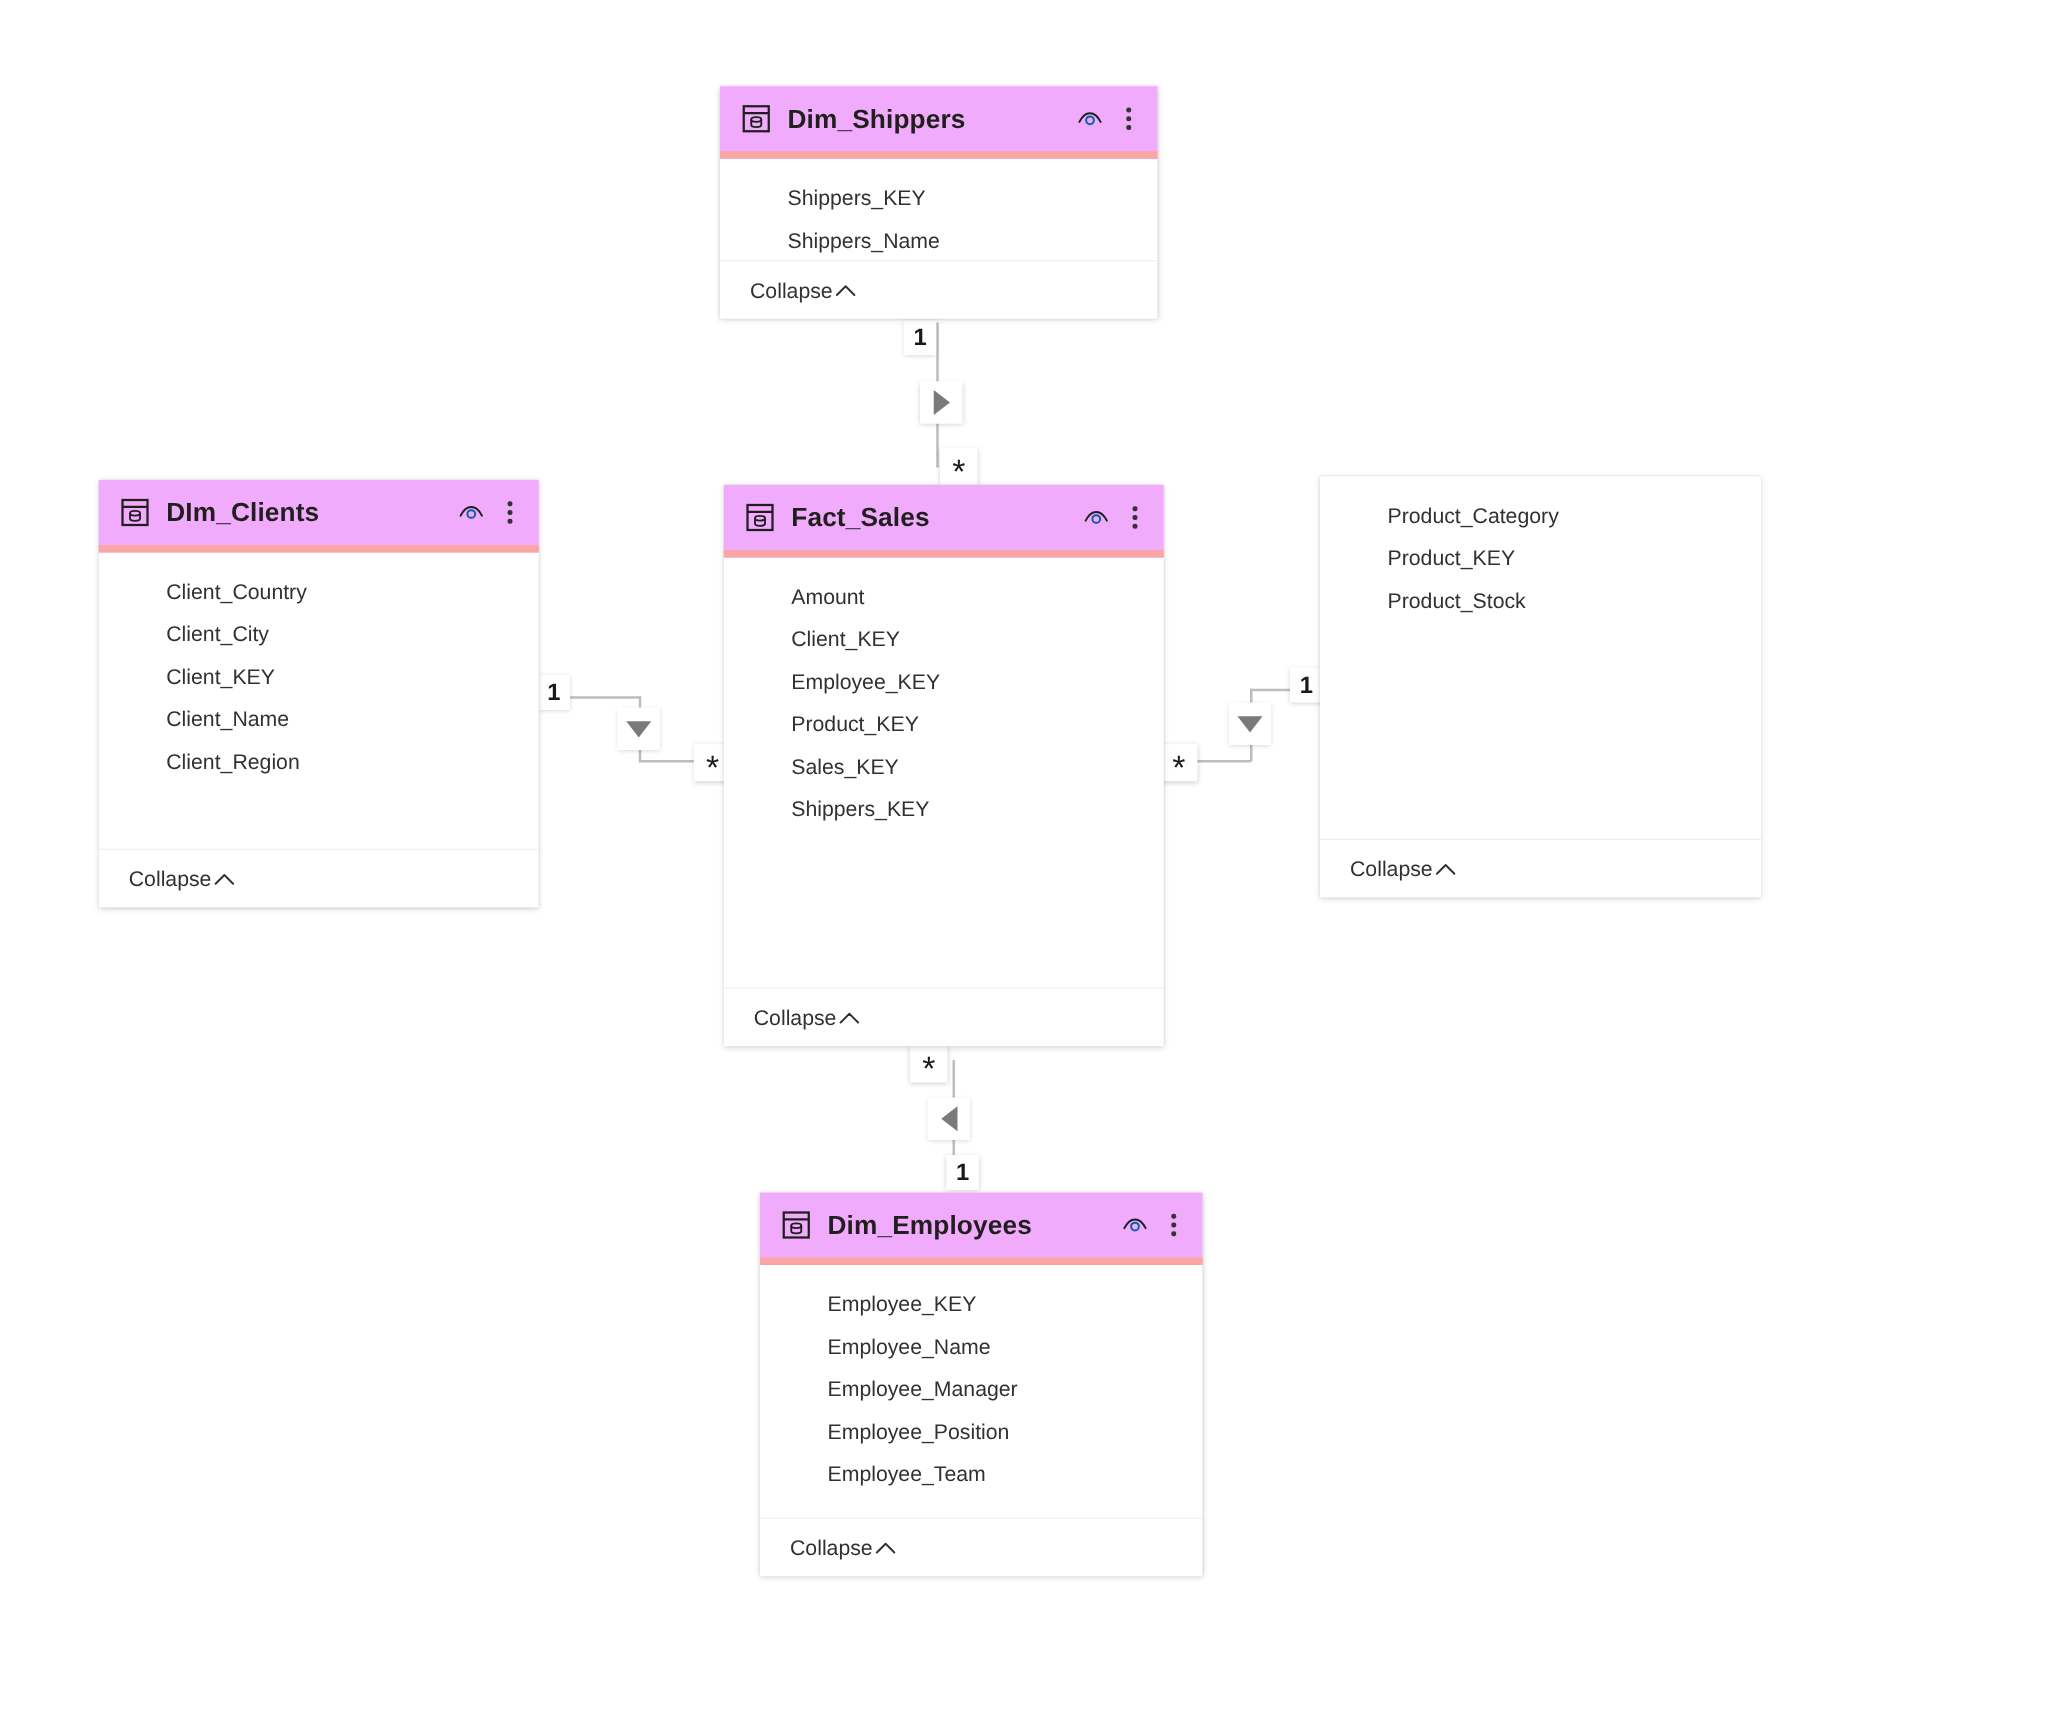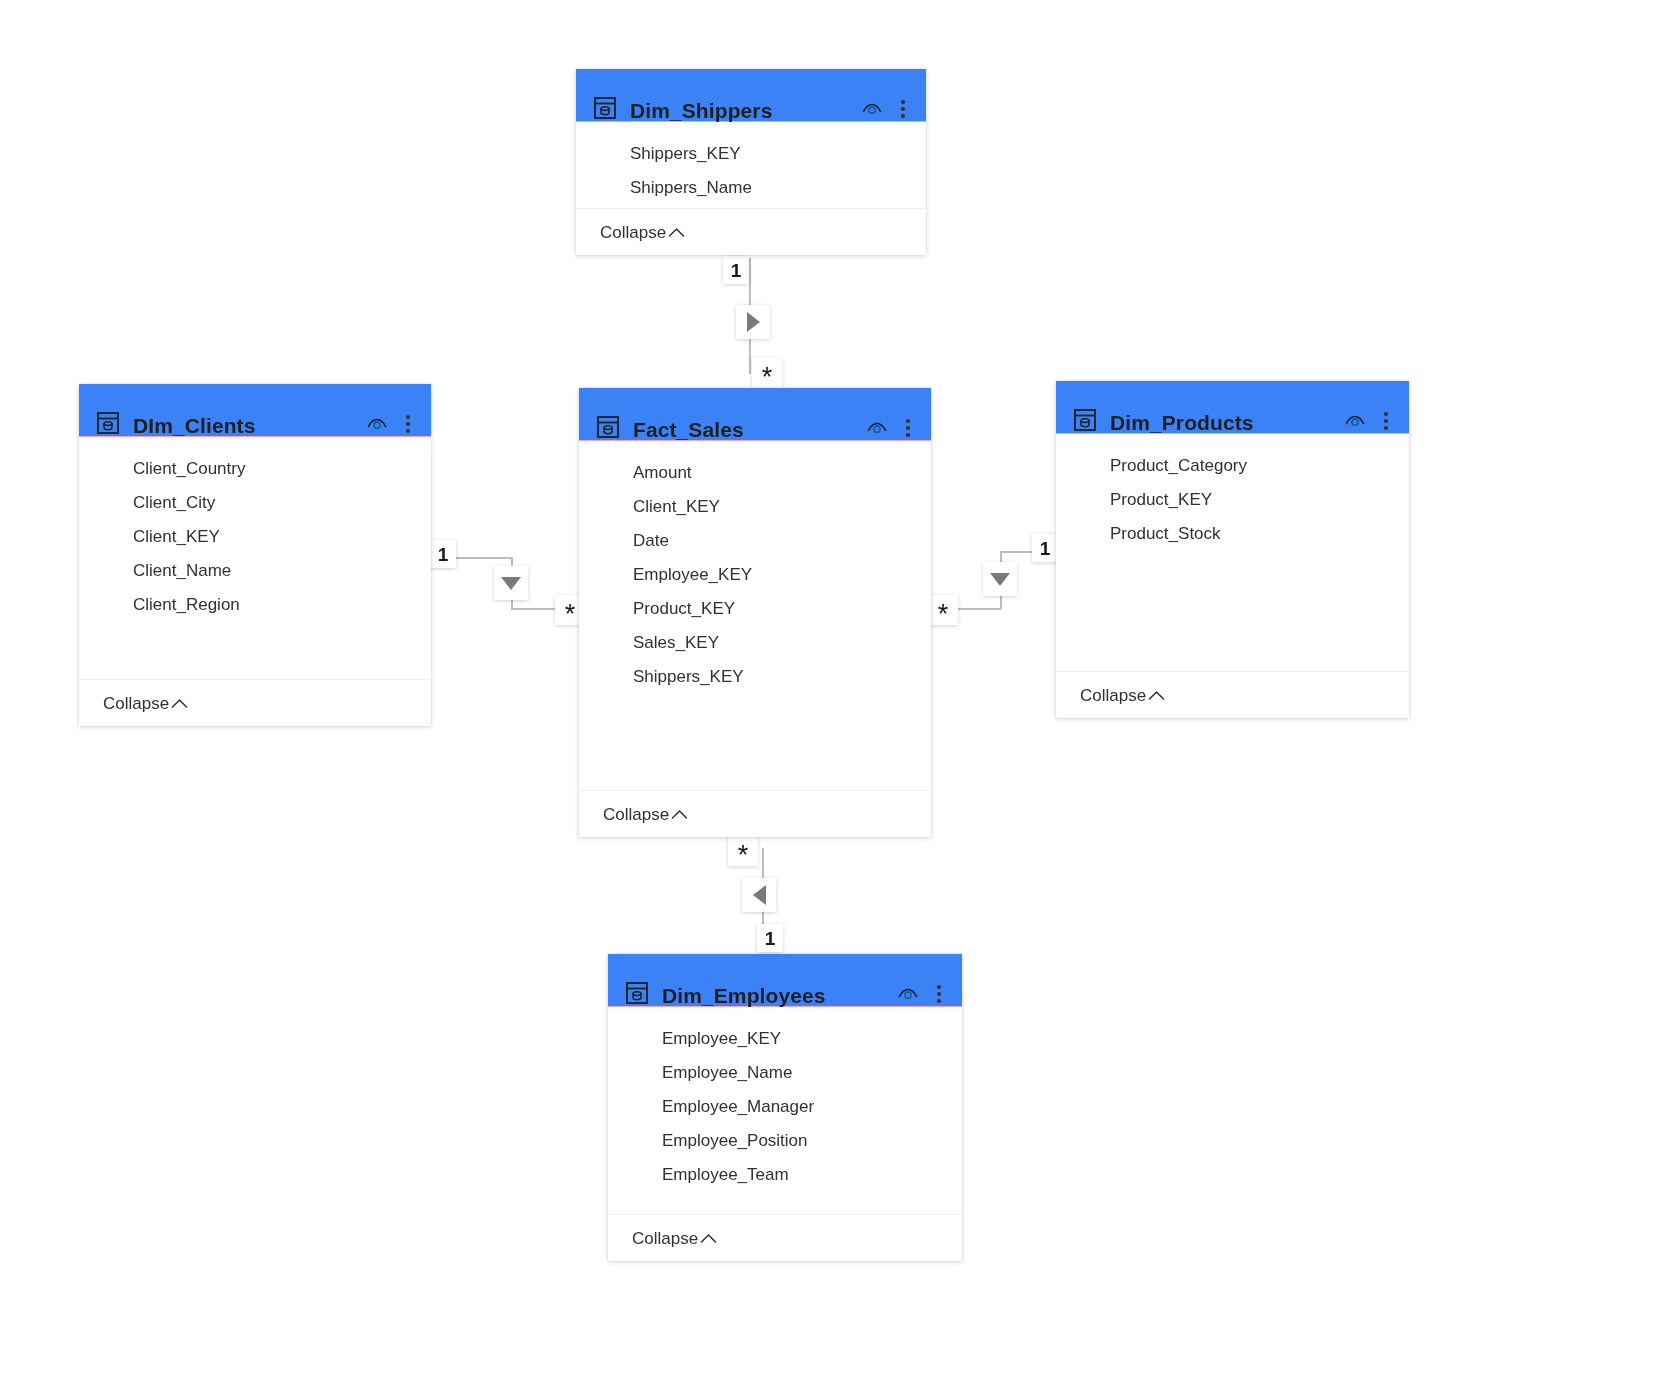--- a/index.html
+++ b/index.html
@@ -15,26 +15,26 @@
 
   
   .card{
     position:absolute;
     background:#ffffff;
     box-shadow:0 1px 5px rgba(0,0,0,0.16), 0 0 2px rgba(0,0,0,0.10);
     display:flex;flex-direction:column;
     box-sizing:border-box;
   }
   .card-header{
-    display:flex;align-items:flex-end;
+    display:flex;align-items:center;
     height:52px;
     padding:0 14px 0 16px;
-    border-bottom:1px solid #fca5a5;
+    border-bottom:6px solid #fca5a5;
     flex:0 0 auto;
-    background:#3b82f6;
+    background:#f0abfc;
   }
   .tbl-icon{
     width:26px;height:26px;flex:0 0 auto;
     position:relative;margin-right:12px;
   }
   .tbl-icon svg{display:block;}
   .card-title{
     font-size:21px;
     font-weight:600;
     letter-spacing:.1px;
@@ -248,61 +248,36 @@
         <span class="kebab">
             <i></i>
             <i></i>
             <i></i>
           </span>
       </span>
     </div>
     <div class="field-list">
       <div class="field">Amount</div>
       <div class="field">Client_KEY</div>
-      <div class="field">Date</div>
       <div class="field">Employee_KEY</div>
       <div class="field">Product_KEY</div>
       <div class="field">Sales_KEY</div>
       <div class="field">Shippers_KEY</div>
     </div>
     <div class="card-footer">
       <span class="collapse-btn">
         <span>Collapse</span>
         <svg class="chev" viewBox="0 0 17 11">
           <path d="M1.5 9 L8.5 2 L15.5 9" fill="none" stroke="#323130" stroke-width="1.5" stroke-linecap="round" stroke-linejoin="round"></path>
         </svg>
       </span>
     </div>
   </div>
 
   <div class="card" style="left:1056px;top:381px;width:353px;height:337px;">
-    <div class="card-header">
-      <span class="tbl-icon">
-        <svg width="26" height="26" viewBox="0 0 26 26">
-          <rect x="3" y="3" width="20" height="20" fill="none" stroke="#201f1e" stroke-width="1.8"></rect>
-          <line x1="3" y1="8.5" x2="23" y2="8.5" stroke="#201f1e" stroke-width="1.8"></line>
-          <ellipse cx="13" cy="13.6" rx="4" ry="1.9" fill="none" stroke="#201f1e" stroke-width="1.5"></ellipse>
-          <path d="M9 13.6 v4.2 a4 1.9 0 0 0 8 0 v-4.2" fill="none" stroke="#201f1e" stroke-width="1.5"></path>
-        </svg>
-      </span>
-      <span class="card-title">Dim_Products</span>
-      <span class="hdr-actions">
-        <span>
-          <svg class="eye-icon" viewBox="0 0 24 24">
-            <path d="M3.5 14.5 C6 9.5 9.5 7.5 12 7.5 C14.5 7.5 18 9.5 20.5 14.5" fill="none" stroke="#201f1e" stroke-width="1.6" stroke-linecap="round"></path>
-            <circle cx="12" cy="13.2" r="3.1" fill="none" stroke="#0b5fa5" stroke-width="1.6"></circle>
-          </svg>
-        </span>
-        <span class="kebab">
-            <i></i>
-            <i></i>
-            <i></i>
-          </span>
-      </span>
-    </div>
     <div class="field-list">
       <div class="field">Product_Category</div>
       <div class="field">Product_KEY</div>
       <div class="field">Product_Stock</div>
     </div>
     <div class="card-footer">
       <span class="collapse-btn">
         <span>Collapse</span>
         <svg class="chev" viewBox="0 0 17 11">
           <path d="M1.5 9 L8.5 2 L15.5 9" fill="none" stroke="#323130" stroke-width="1.5" stroke-linecap="round" stroke-linejoin="round"></path>

